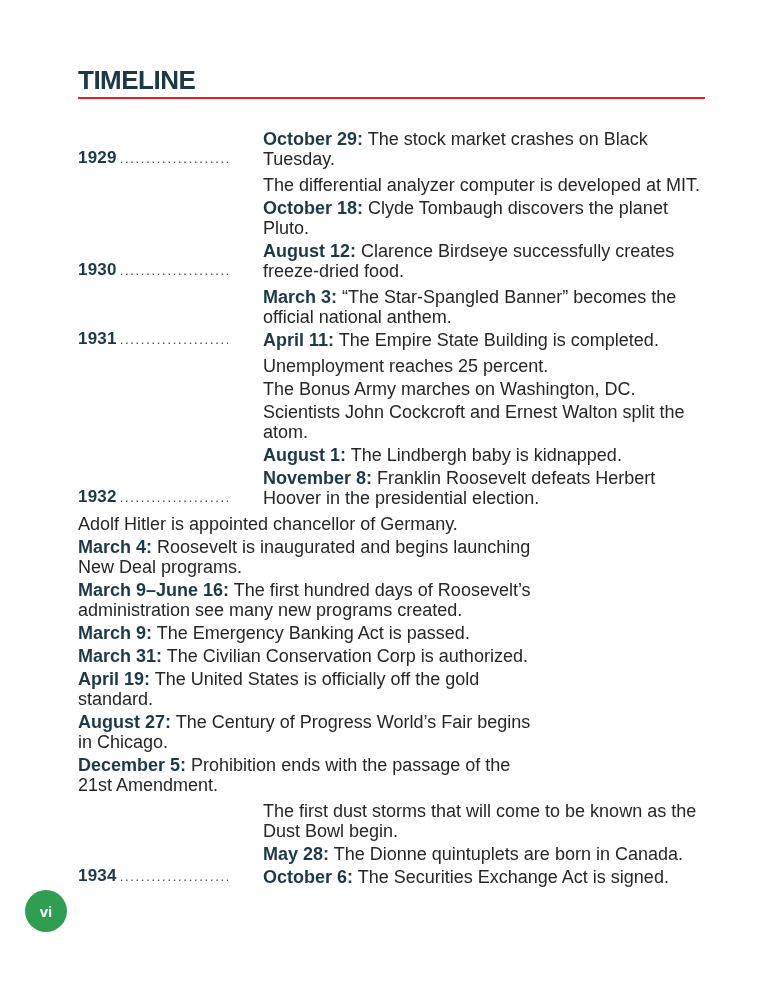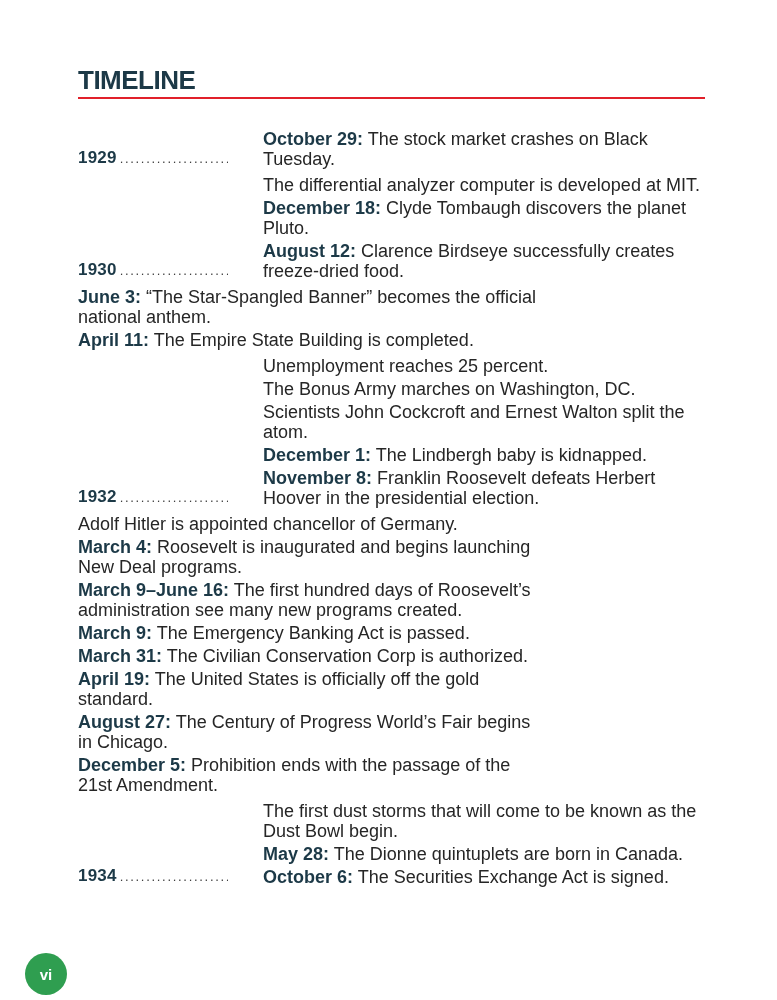--- a/index.html
+++ b/index.html
@@ -80,21 +80,21 @@
   }
   .event:last-child{ margin-bottom:0; }
   .event .date{
     font-weight:bold;
     color:var(--accent);
   }
 
   .page-badge{
     position:absolute;
     left:25px;
-    top:953px;
+    top:890px;
     width:42px;
     height:42px;
     border-radius:50%;
     background:var(--badge);
     display:flex;
     align-items:center;
     justify-content:center;
   }
   .page-badge span{
     color:var(--badge-text);
@@ -122,42 +122,46 @@
         </div>
   </section>
 
   <section class="row">
     <div class="year-cell">
       <span class="year">1930</span>
       <span class="leader"></span>
     </div>
     <div class="events">
           <p class="event"><span>The differential analyzer computer is developed at MIT.</span></p>
-          <p class="event"><strong class="date">December 18:</strong> <span>Clyde Tombaugh discovers the planet Pluto.</span></p>
+          <p class="event"><strong class="date">October 18:</strong> <span>Clyde Tombaugh discovers the planet Pluto.</span></p>
           <p class="event"><strong class="date">August 12:</strong> <span>Clarence Birdseye successfully creates freeze-dried food.</span></p>
         </div>
   </section>
 
   <section class="row">
+    <div class="year-cell">
+      <span class="year">1931</span>
+      <span class="leader"></span>
+    </div>
     <div class="events">
-          <p class="event"><strong class="date">June 3:</strong> <span>“The Star-Spangled Banner” becomes the official national anthem.</span></p>
+          <p class="event"><strong class="date">March 3:</strong> <span>“The Star-Spangled Banner” becomes the official national anthem.</span></p>
           <p class="event"><strong class="date">April 11:</strong> <span>The Empire State Building is completed.</span></p>
         </div>
   </section>
 
   <section class="row">
     <div class="year-cell">
       <span class="year">1932</span>
       <span class="leader"></span>
     </div>
     <div class="events">
           <p class="event"><span>Unemployment reaches 25 percent.</span></p>
           <p class="event"><span>The Bonus Army marches on Washington, DC.</span></p>
           <p class="event"><span>Scientists John Cockcroft and Ernest Walton split the atom.</span></p>
-          <p class="event"><strong class="date">December 1:</strong> <span>The Lindbergh baby is kidnapped.</span></p>
+          <p class="event"><strong class="date">August 1:</strong> <span>The Lindbergh baby is kidnapped.</span></p>
           <p class="event"><strong class="date">November 8:</strong> <span>Franklin Roosevelt defeats Herbert Hoover in the presidential election.</span></p>
         </div>
   </section>
 
   <section class="row">
     <div class="events">
           <p class="event"><span>Adolf Hitler is appointed chancellor of Germany.</span></p>
           <p class="event"><strong class="date">March 4:</strong> <span>Roosevelt is inaugurated and begins launching New Deal programs.</span></p>
           <p class="event"><strong class="date">March 9–June 16:</strong> <span>The first hundred days of Roosevelt’s administration see many new programs created.</span></p>
           <p class="event"><strong class="date">March 9:</strong> <span>The Emergency Banking Act is passed.</span></p>

